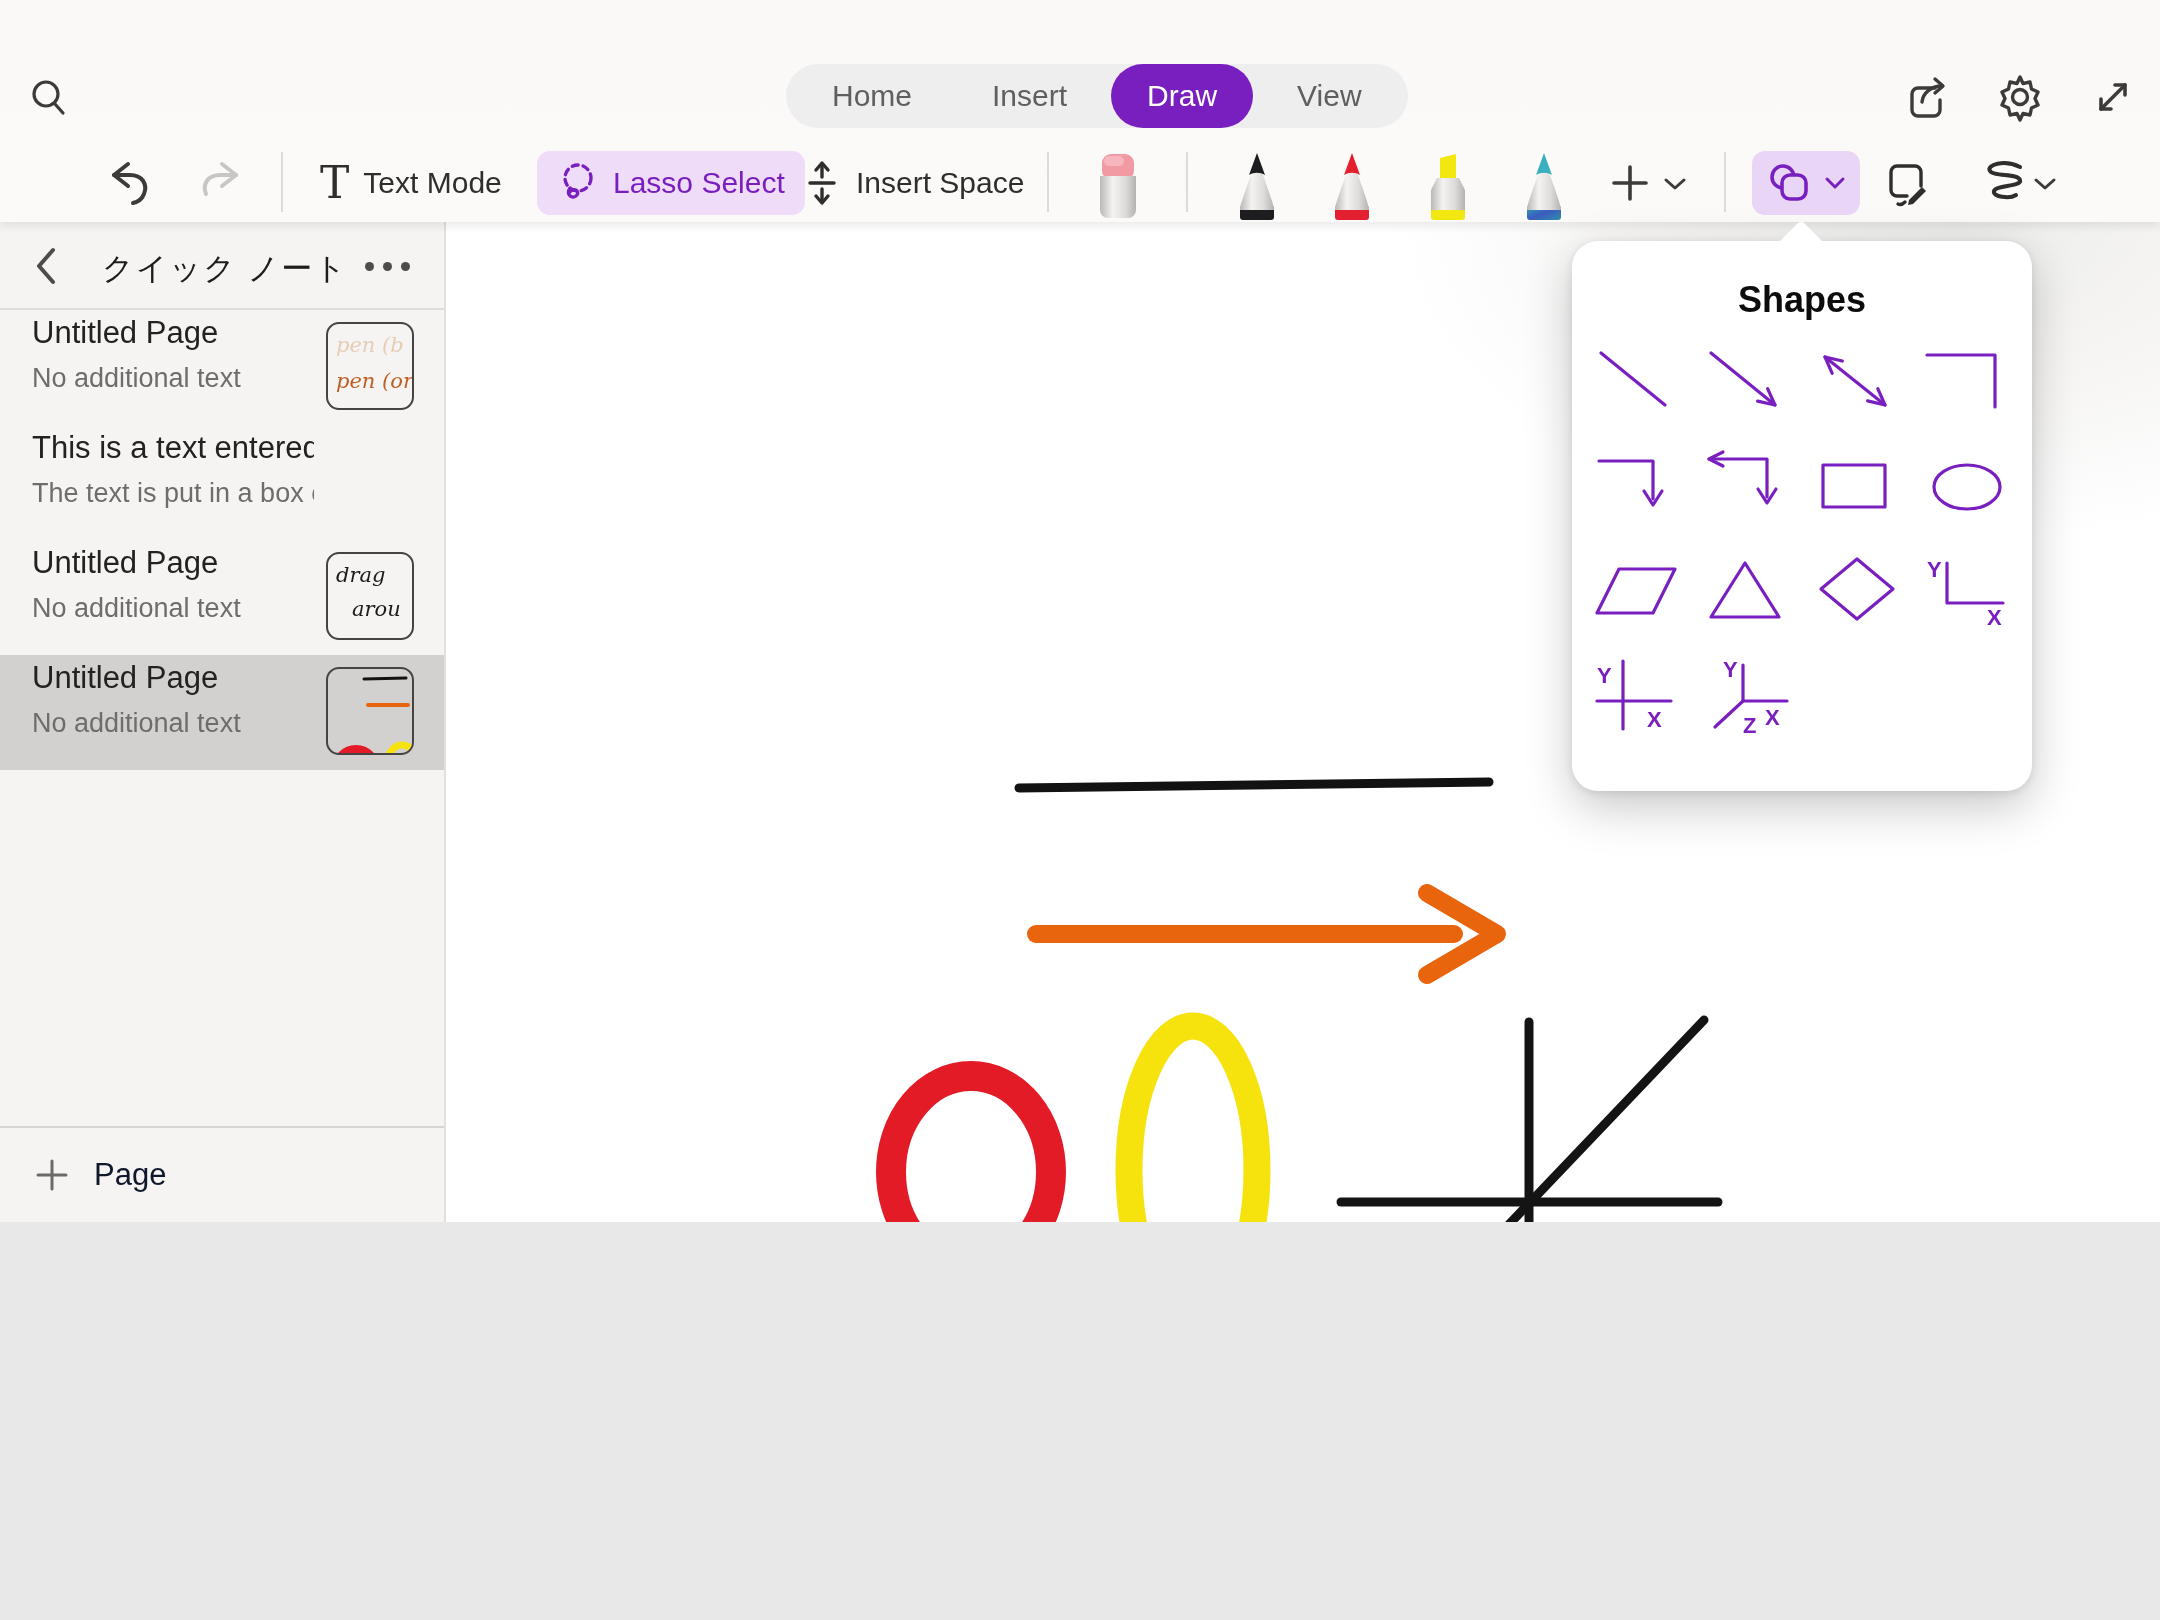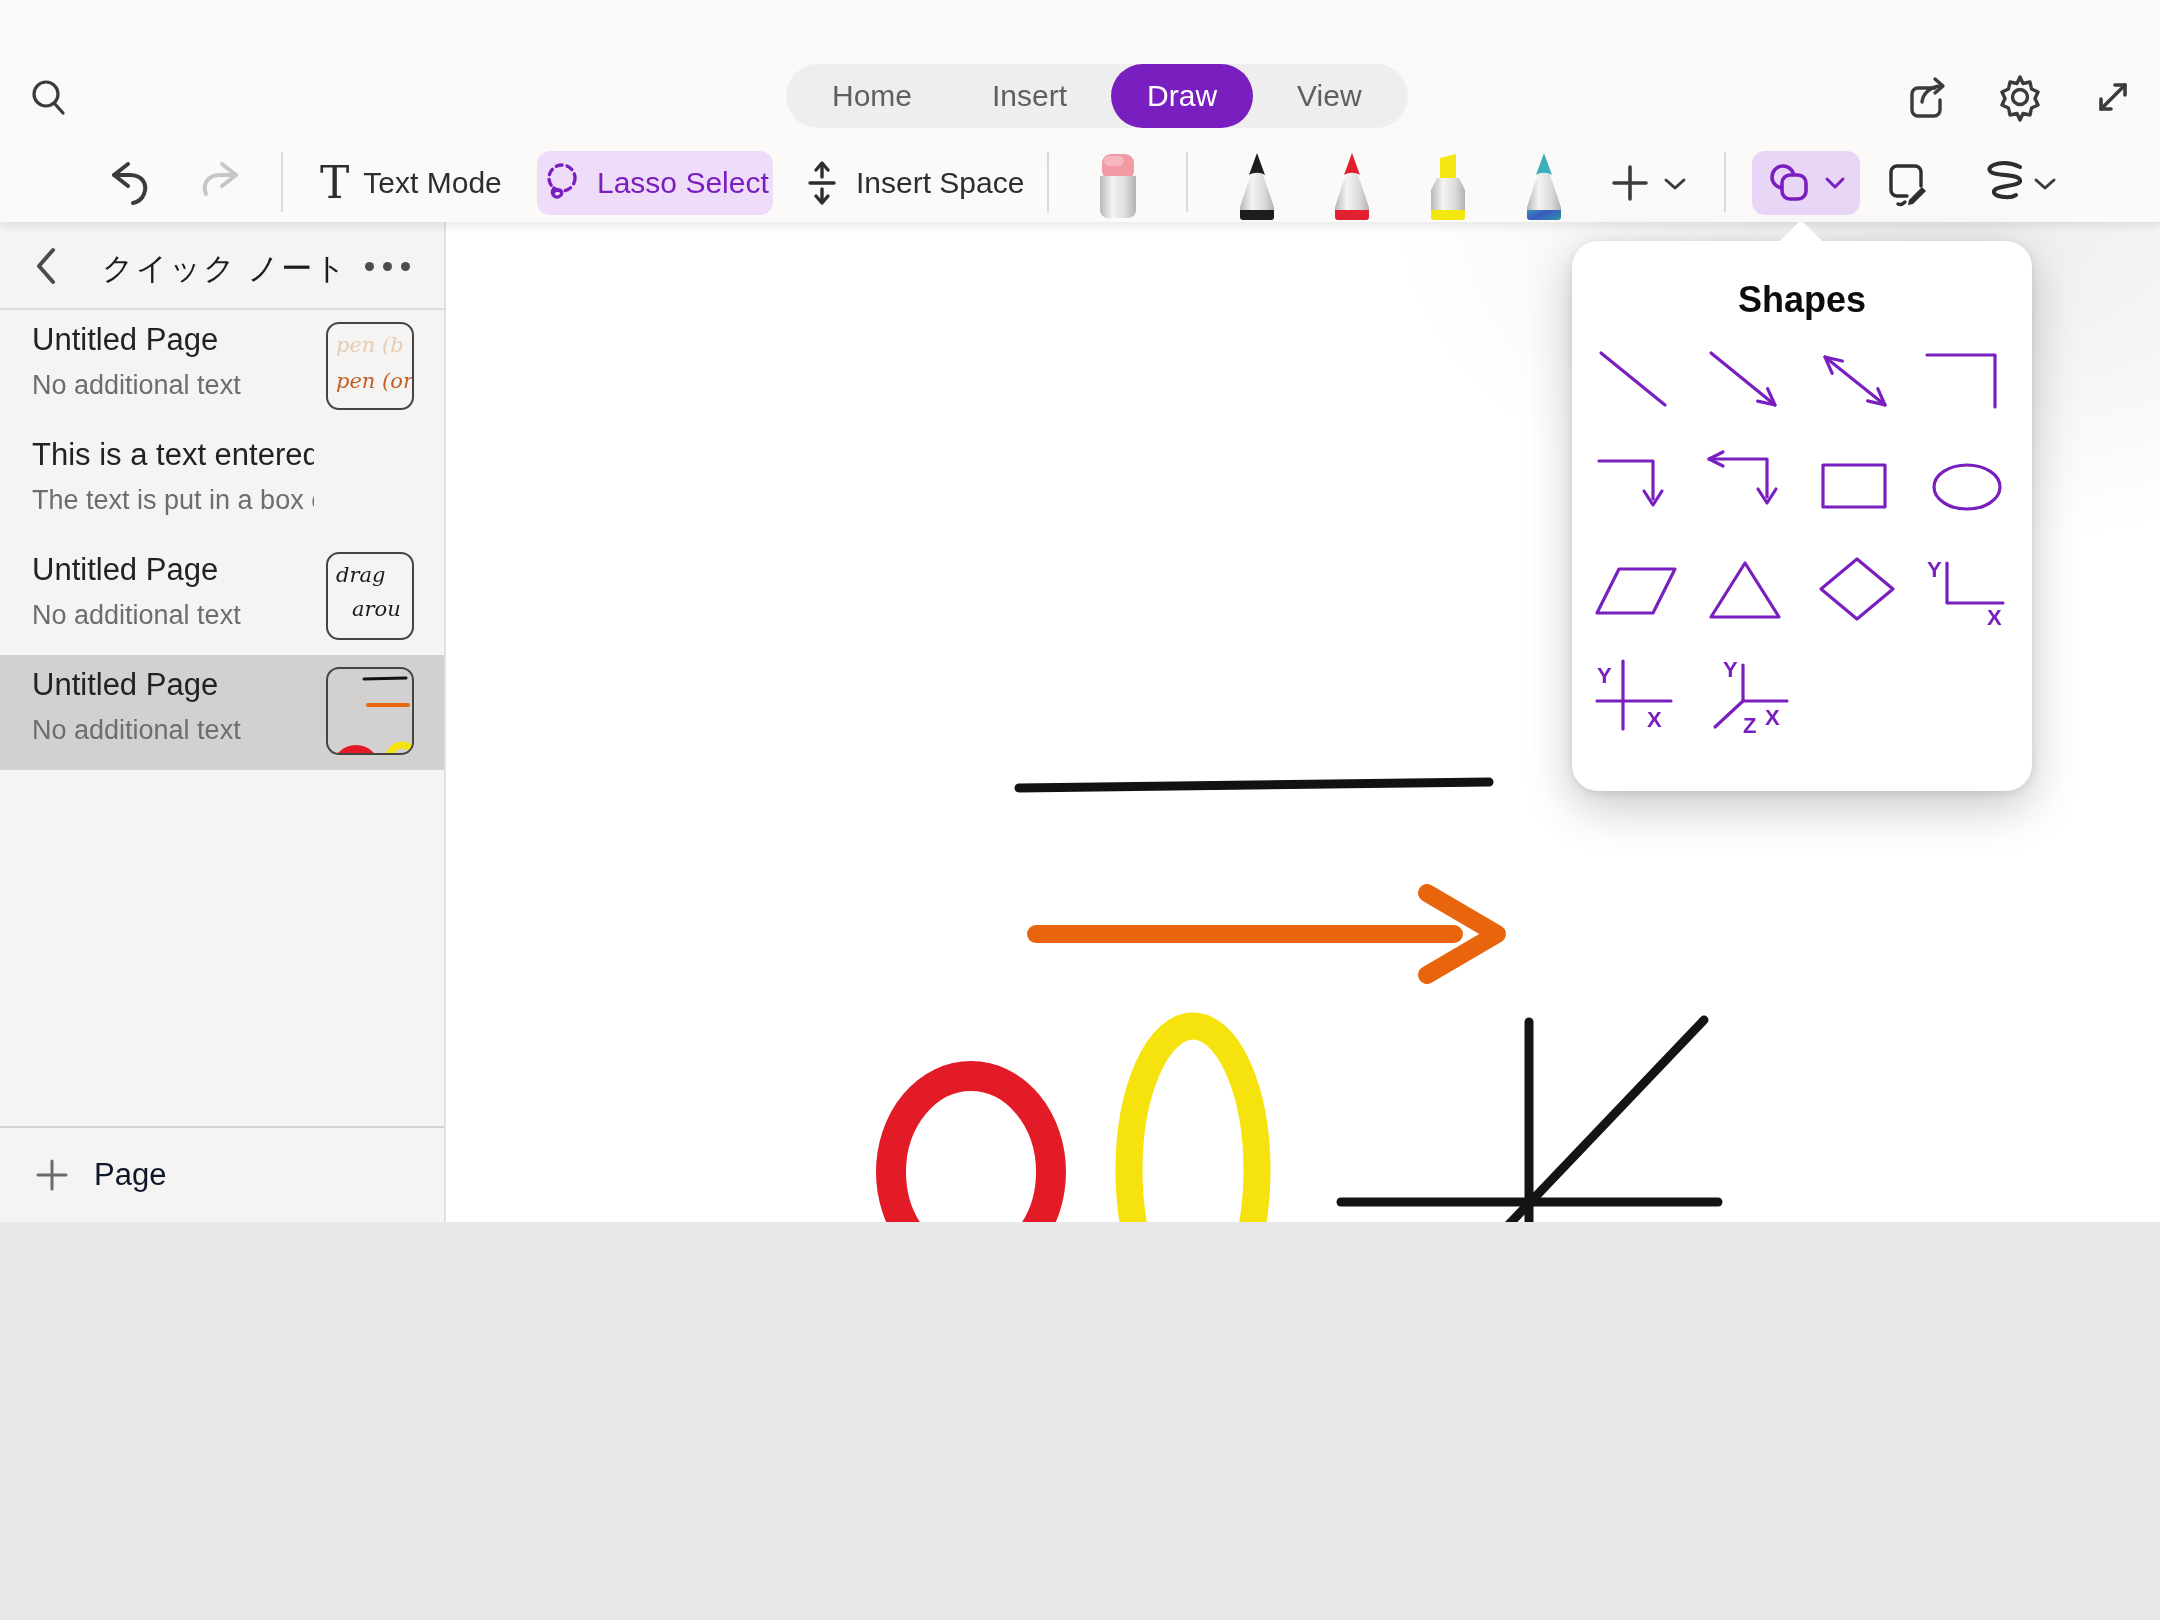--- a/index.html
+++ b/index.html
@@ -16,34 +16,34 @@
   .tabs{position:absolute;left:786px;top:64px;height:64px;border-radius:32px;
         background:#efeeee;display:flex;align-items:center;padding:0 10px;gap:8px;}
   .tab{height:64px;display:flex;align-items:center;justify-content:center;
        padding:0 36px;border-radius:32px;font-size:30px;color:#605f5e;background:none;border:none;cursor:pointer;}
   .tab.active{background:#7a1fbf;color:#fff;text-align:center;}
   .vdiv{position:absolute;width:2px;height:60px;top:152px;background:#dcdbda;}
 
   .tool-label{font-size:30px;color:#2f2e2d;white-space:nowrap;}
   .tool-group{position:absolute;top:151px;height:64px;display:flex;align-items:center;gap:14px;
               background:none;border:none;padding:0;cursor:pointer;}
-  .pill{border-radius:13px;padding:0 4px;}
+  .pill{border-radius:13px;padding:0 20px;}
   .pill.lasso{background:#eedcf8;}
   .pill.shapes{background:#e9d6f6;}
   .purple-label{color:#7a1fbf;font-size:30px;white-space:nowrap;}
 
   
   #sidebar{position:absolute;left:0;top:222px;width:446px;bottom:0;
            background:#f5f4f2;border-right:2px solid #e1e0df;z-index:5;}
   .sb-head{position:relative;height:88px;border-bottom:2px solid #dddcdb;}
   .sb-title{position:absolute;left:102px;top:26px;font-size:31px;color:#1d1c1b;letter-spacing:2px;}
   .sb-back{position:absolute;left:26px;top:22px;}
   .sb-more{position:absolute;right:34px;top:30px;display:flex;gap:9px;align-items:center;height:28px;}
   .sb-more i{width:9px;height:9px;border-radius:50%;background:#4d4c4b;}
-  .page-row{position:relative;min-height:115px;padding:8px 130px 10px 32px;cursor:pointer;}
+  .page-row{position:relative;min-height:115px;padding:1px 130px 10px 32px;cursor:pointer;}
   .page-row.selected{background:#d2d1d0;}
   .page-title{font-size:31px;color:#232221;font-weight:500;margin:4px 0 12px 0;
               white-space:nowrap;overflow:hidden;}
   .page-sub{font-size:27px;color:#6e6d6c;white-space:nowrap;overflow:hidden;}
   .thumb{position:absolute;right:30px;top:12px;width:88px;height:88px;border:2.5px solid #454443;
          border-radius:13px;overflow:hidden;padding:6px 0 0 8px;}
   .thumb .hw{font-family:"DejaVu Serif","Liberation Serif",serif;font-style:italic;
              font-size:21px;line-height:30px;white-space:nowrap;}
   #addpage{position:absolute;left:0;right:0;bottom:0;height:96px;border-top:2px solid #d6d5d4;
            display:flex;align-items:center;gap:24px;padding-left:34px;background:#f5f4f2;

